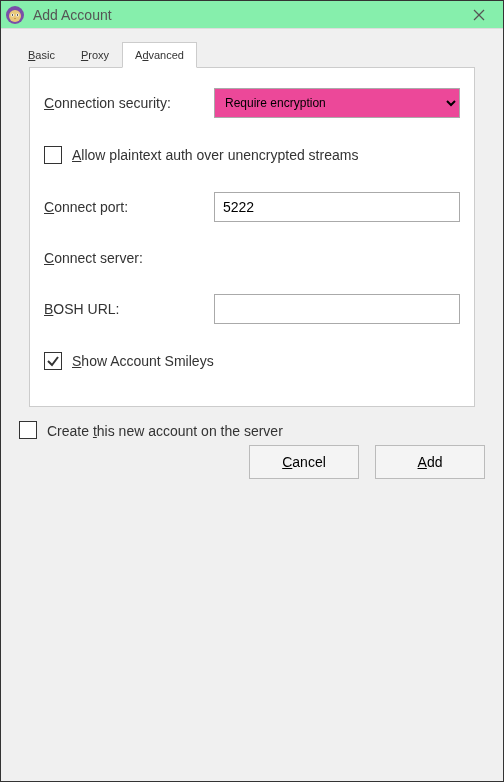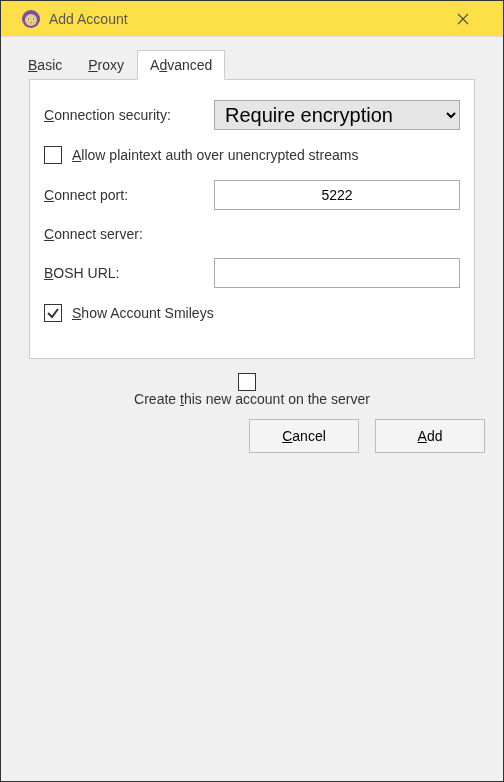--- a/index.html
+++ b/index.html
@@ -14,25 +14,25 @@
 }
 .window {
   width: 504px;
   height: 782px;
   border: 1px solid #333;
   background: #f0f0f0;
   display: flex;
   flex-direction: column;
 }
 .titlebar {
-  height: 36px;
-  background: #fde047;
-  display: flex;
-  align-items: center;
-  padding: 0 20px;
+  height: 28px;
+  background: #86efac;
+  display: flex;
+  align-items: center;
+  padding: 0 4px;
   border-bottom: 1px solid #ddd;
 }
 .titlebar .icon {
   width: 20px;
   height: 20px;
   margin-right: 8px;
 }
 .titlebar .title {
   flex: 1;
   color: #555;
@@ -50,69 +50,69 @@
 }
 .tabs-wrap {
   padding: 12px 14px 0 14px;
 }
 .tabs {
   display: flex;
   align-items: flex-end;
 }
 .tab {
   padding: 6px 12px;
-  font-size: 14px;
+  font-size: 11px;
   cursor: pointer;
   border: 1px solid transparent;
   position: relative;
   top: 1px;
 }
 .tab .u { text-decoration: underline; }
 .tab.active {
   background: #fff;
   border: 1px solid #ccc;
   border-bottom: 1px solid #fff;
 }
 .panel {
   background: #fff;
   border: 1px solid #ccc;
   margin: 0 14px 14px 14px;
   flex: 1;
   padding: 20px 14px;
   display: flex;
   flex-direction: column;
+  gap: 12px;
 }
 .row {
   display: flex;
   align-items: center;
   margin-bottom: 16px;
 }
 .row .label {
   width: 170px;
 }
 .row .label .u { text-decoration: underline; }
 .row .field { flex: 1; }
 select.control {
   width: 100%;
   height: 30px;
   padding: 2px 6px;
   border: 1px solid #aaa;
-  background: #e5e5e5;
+  background: #ec4899;
   font-family: inherit;
-  font-size: 20px;
+  font-size: 12px;
 }
 input.text {
   width: 100%;
   height: 30px;
   padding: 2px 8px;
   border: 1px solid #aaa;
   background: #fff;
   font-family: inherit;
   font-size: 14px;
-  text-align: center;
 }
 .cbrow {
   display: flex;
   align-items: center;
   margin-bottom: 16px;
 }
 .cbrow.indent { margin-left: 0; }
 .cb {
   width: 18px;
   height: 18px;
@@ -124,23 +124,22 @@
   justify-content: center;
 }
 .cb svg { display: none; }
 .cb.checked svg { display: block; }
 .cblabel .u { text-decoration: underline; }
 .bottom {
   padding: 0 18px 18px 18px;
 }
 .bottom-cb {
   display: flex;
-  align-items: center;
-  margin-bottom: 12px;
-  flex-direction: column;
+  align-items: flex-end;
+  margin-bottom: 6px;
 }
 .buttons {
   display: flex;
   justify-content: flex-end;
   gap: 16px;
 }
 .btn {
   width: 110px;
   height: 34px;
   background: #f4f4f4;

